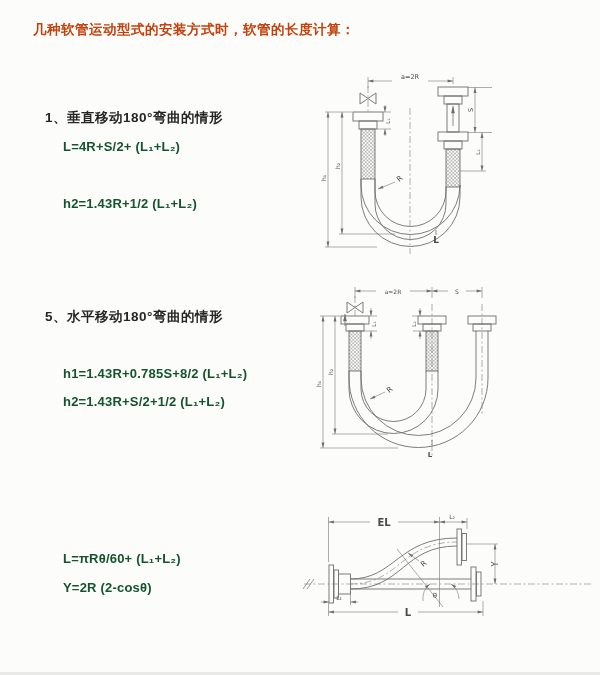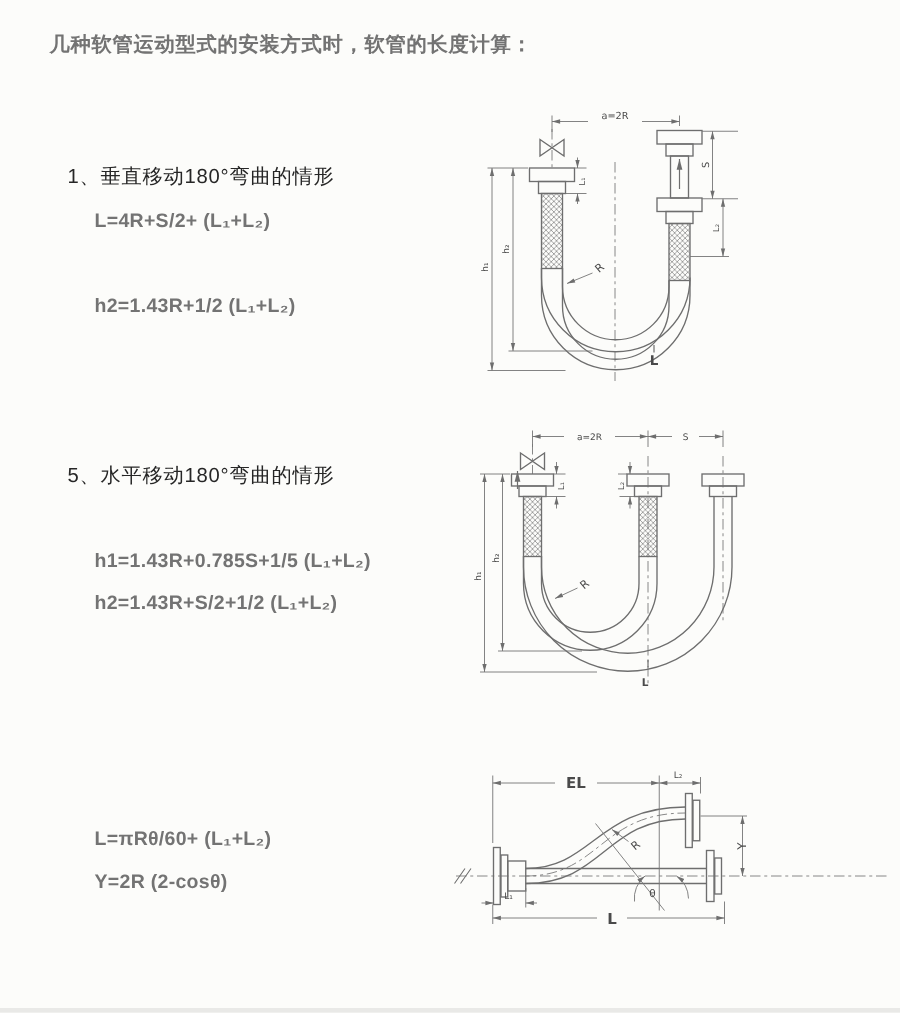--- a/index.html
+++ b/index.html
@@ -1,22 +1,22 @@
 <!DOCTYPE html>
 <html><head>
 <meta charset="utf-8">
 <style>
   html,body{margin:0;padding:0;background:#e8e8e6;}
   .page{position:relative;width:600px;height:675px;background:#fcfcfa;
         font-family:"Liberation Sans","DejaVu Sans",sans-serif;overflow:hidden;}
   .title{position:absolute;left:33px;top:21px;font-size:13.5px;font-weight:700;
-         color:#737373;letter-spacing:.5px;white-space:nowrap;}
-  .sec-heading{position:absolute;font-size:13.5px;font-weight:400;color:#262626;
+         color:#c2410c;letter-spacing:.5px;white-space:nowrap;}
+  .sec-heading{position:absolute;font-size:13.5px;font-weight:700;color:#262626;
          letter-spacing:.5px;white-space:nowrap;}
-  .formula{position:absolute;font-size:13px;font-weight:600;color:#737373;
+  .formula{position:absolute;font-size:13px;font-weight:600;color:#14532d;
          letter-spacing:.2px;white-space:nowrap;}
   svg.diag{position:absolute;}
   svg.diag text{font-family:"DejaVu Sans","Liberation Sans",sans-serif;fill:#4a4a4a;}
   .scan-edge{position:absolute;left:0;right:0;bottom:0;height:3px;background:#e9e9e7;}
 </style>
 </head>
 <body>
 
 <div class="page">
 
@@ -86,21 +86,21 @@
     <text x="10.5" y="112" font-size="6" text-anchor="middle" transform="rotate(-90 10.5 112)">h₁</text>
     <text x="24.5" y="100" font-size="6" text-anchor="middle" transform="rotate(-90 24.5 100)">h₂</text>
     <text x="75" y="55" font-size="5.5" text-anchor="middle" transform="rotate(-90 75 55)">L₁</text>
     <text x="157.5" y="44" font-size="6.5" text-anchor="middle" transform="rotate(-90 157.5 44)">S</text>
     <text x="164.5" y="86" font-size="5.5" text-anchor="middle" transform="rotate(-90 164.5 86)">L₂</text>
     <text x="85" y="115" font-size="7.5" text-anchor="middle" transform="rotate(-40 85 113)">R</text>
     <text x="121" y="177" font-size="9" font-weight="bold" fill="#333" text-anchor="middle">L</text>
   </svg>
 
   <div class="sec-heading" style="left:45px;top:308px">5、水平移动180°弯曲的情形</div>
-  <div class="formula" style="left:63px;top:366px">h1=1.43R+0.785S+1/5 (L₁+L₂)</div>
+  <div class="formula" style="left:63px;top:366px">h1=1.43R+0.785S+8/2 (L₁+L₂)</div>
   <div class="formula" style="left:63px;top:394px">h2=1.43R+S/2+1/2 (L₁+L₂)</div>
 
   <svg class="diag" style="left:313px;top:282px" width="265" height="182" viewBox="0 0 265 182">
     <defs>
       <marker id="m2" viewBox="0 0 10 8" markerWidth="10" markerHeight="8" refX="9.5" refY="4" orient="auto-start-reverse">
         <path d="M0.5 1.6 L9.5 4 L0.5 6.4 Z" fill="#6e6e6e"></path>
       </marker>
       <pattern id="hp2" width="3.5" height="3.5" patternUnits="userSpaceOnUse">
         <path d="M0 3.5 L3.5 0 M0 0 L3.5 3.5" stroke="#8a8a8a" stroke-width="0.5"></path>
       </pattern>

